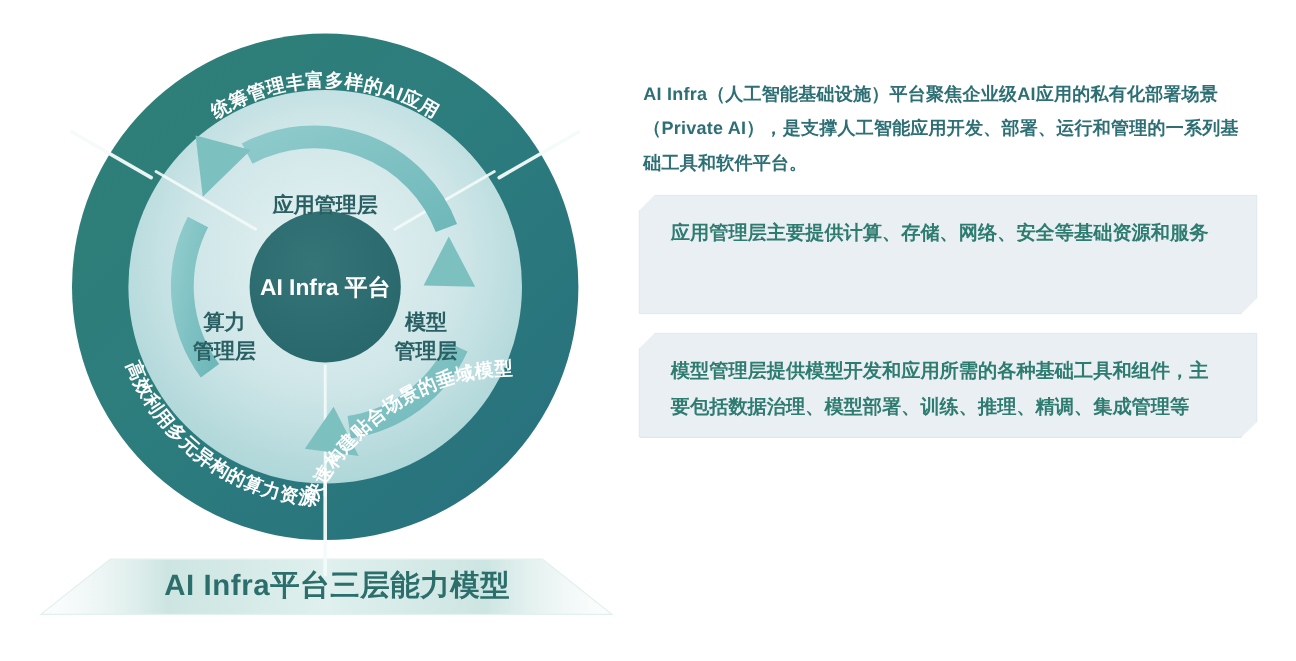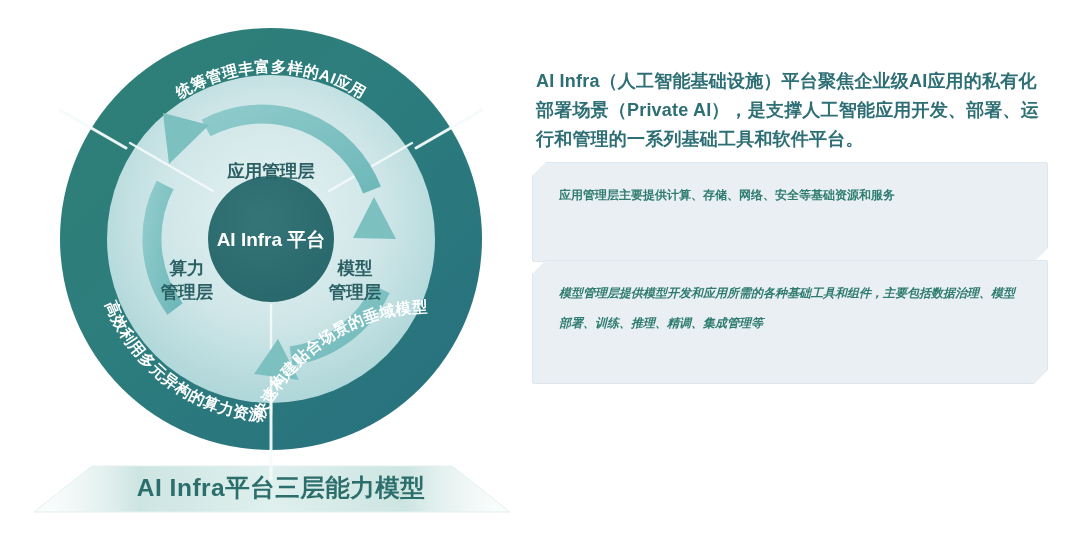--- a/index.html
+++ b/index.html
@@ -29,38 +29,38 @@
   .banner-title{
     fill:#2b6e6b;font-weight:bold;font-size:24.5px;letter-spacing:0.5px;
   }
 
   
   #content-panel{
     position:absolute;left:528px;top:0;width:552px;height:551px;
   }
   #intro-paragraph{
     position:absolute;left:8px;top:49px;width:508px;
-    font-size:18px;line-height:29px;font-weight:bold;
+    font-size:15px;line-height:29px;font-weight:bold;
     color:#2d6f74;letter-spacing:0.2px;
   }
   .info-card{
     position:absolute;left:4px;width:516px;
     background:#e9eff3;
     color:#2e7b70;
-    font-size:12px;line-height:30px;font-weight:bold;
+    font-size:16px;line-height:30px;font-weight:bold;
     box-sizing:border-box;
     padding:17px 26px 10px 26px;
     border:1px solid #dfe7ec;
     
     clip-path:polygon(14px 0, 100% 0, 100% calc(100% - 14px),
                       calc(100% - 14px) 100%, 0 100%, 0 14px);
     border-radius:2px;
   }
   #card-app{top:162px;height:100px;}
-  #card-model{top:260px;height:124px;font-style:italic;}
+  #card-model{top:277px;height:88px;}
   #card-compute{top:390px;height:92px;}
 </style>
 </head>
 <body>
 
 <div id="diagram-panel">
 
   <svg id="diagram-svg" width="520" height="551" viewBox="0 0 520 551">
     <defs>
 

